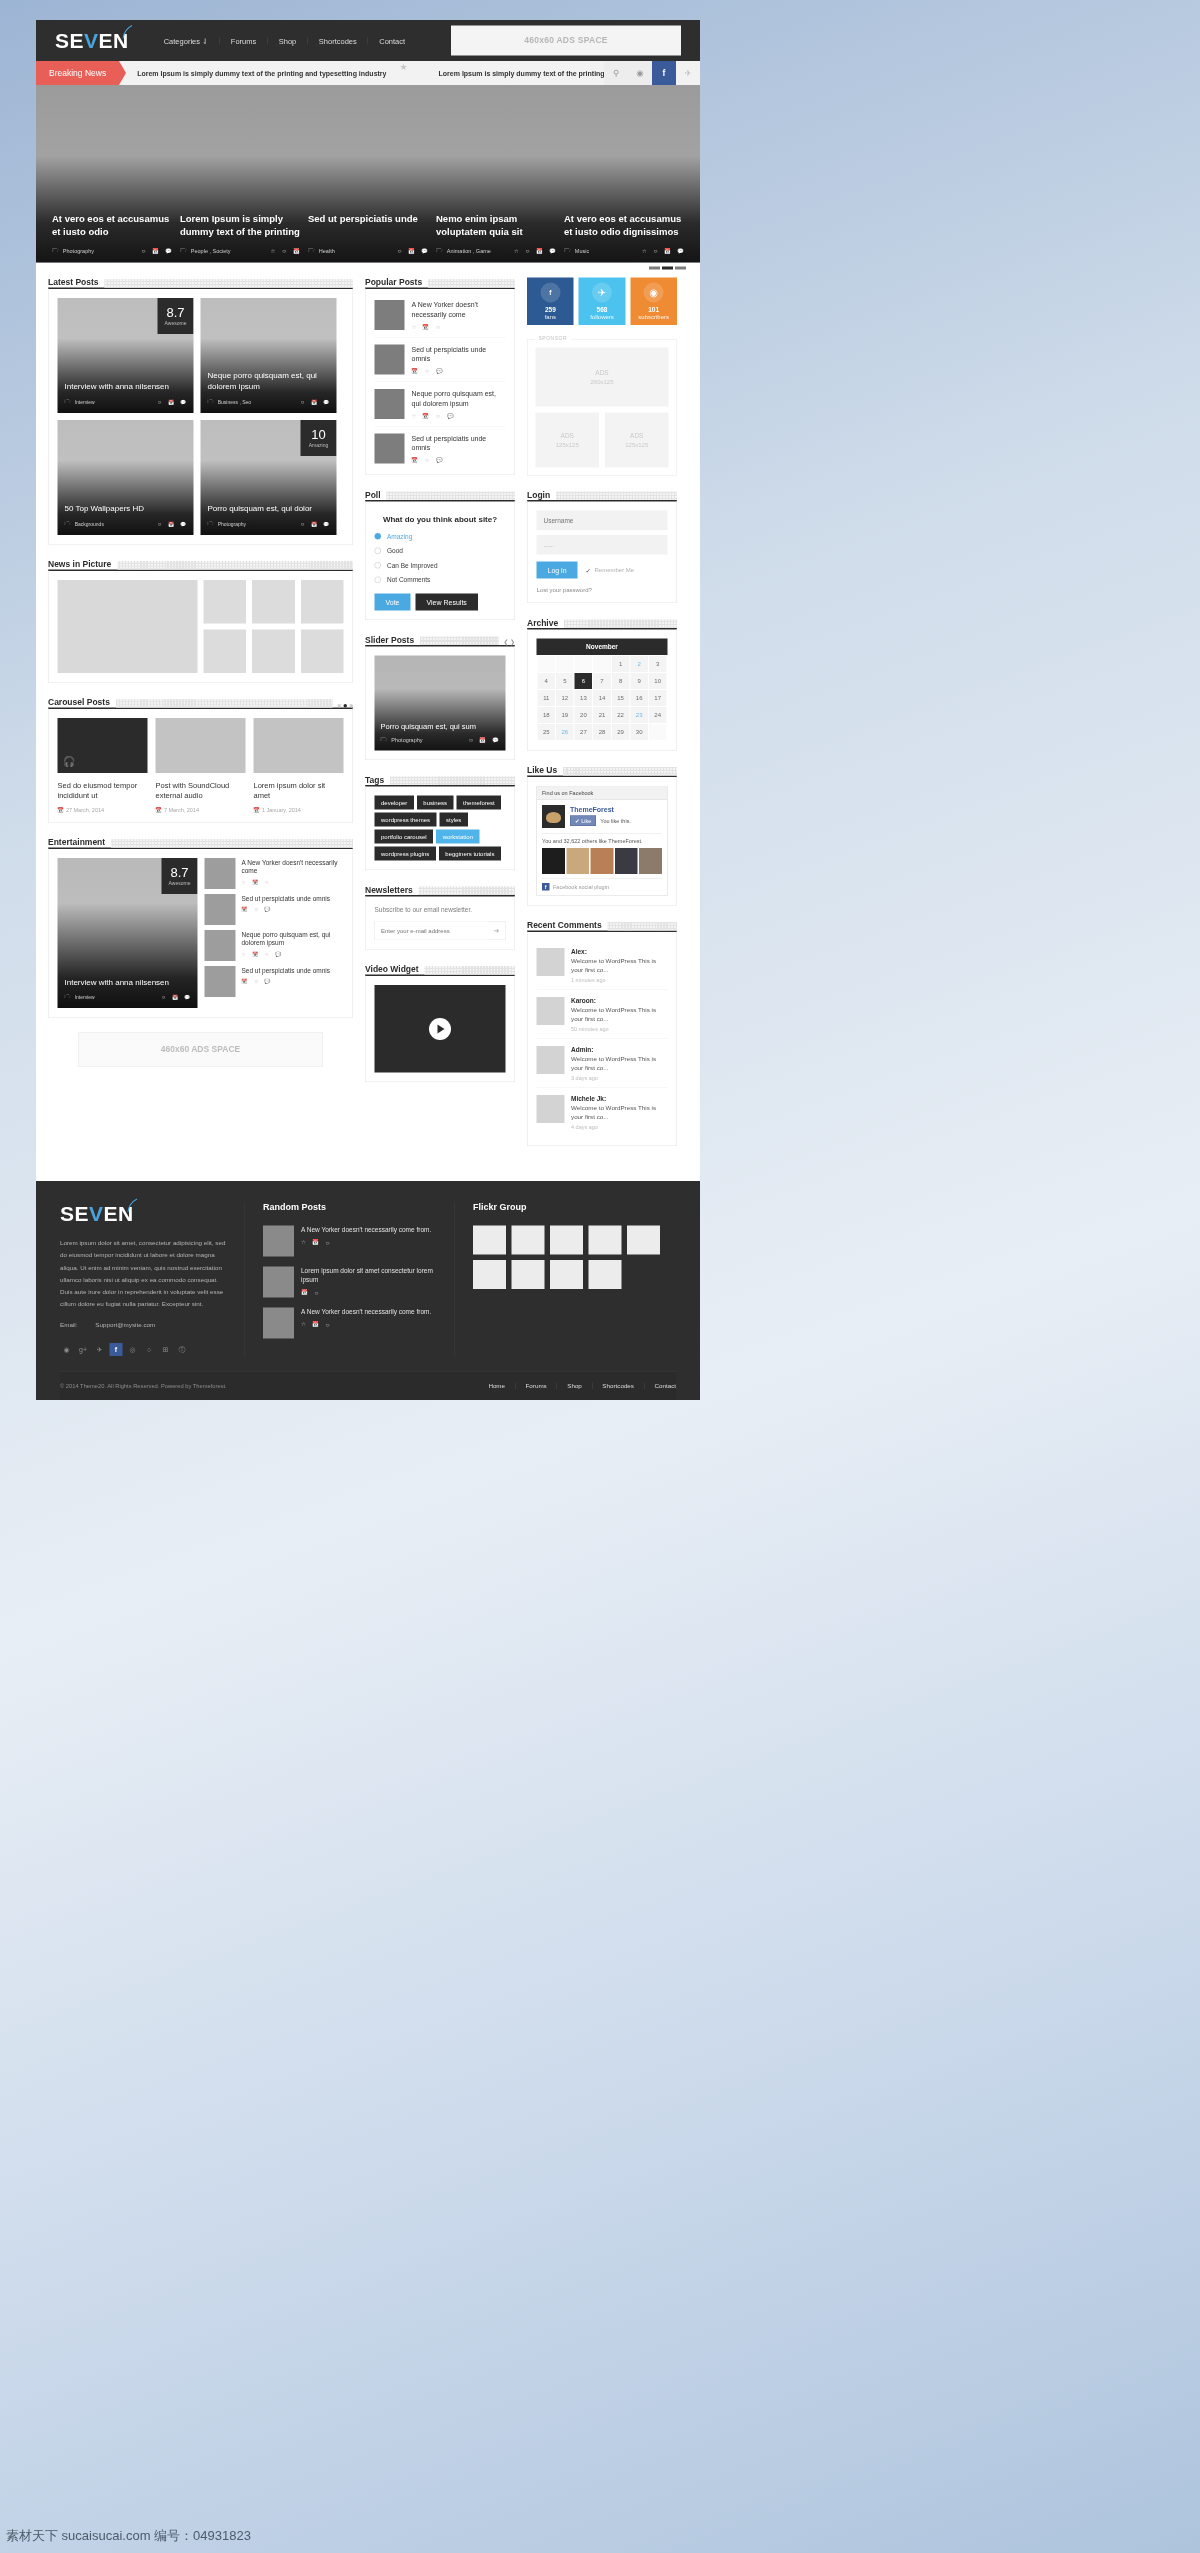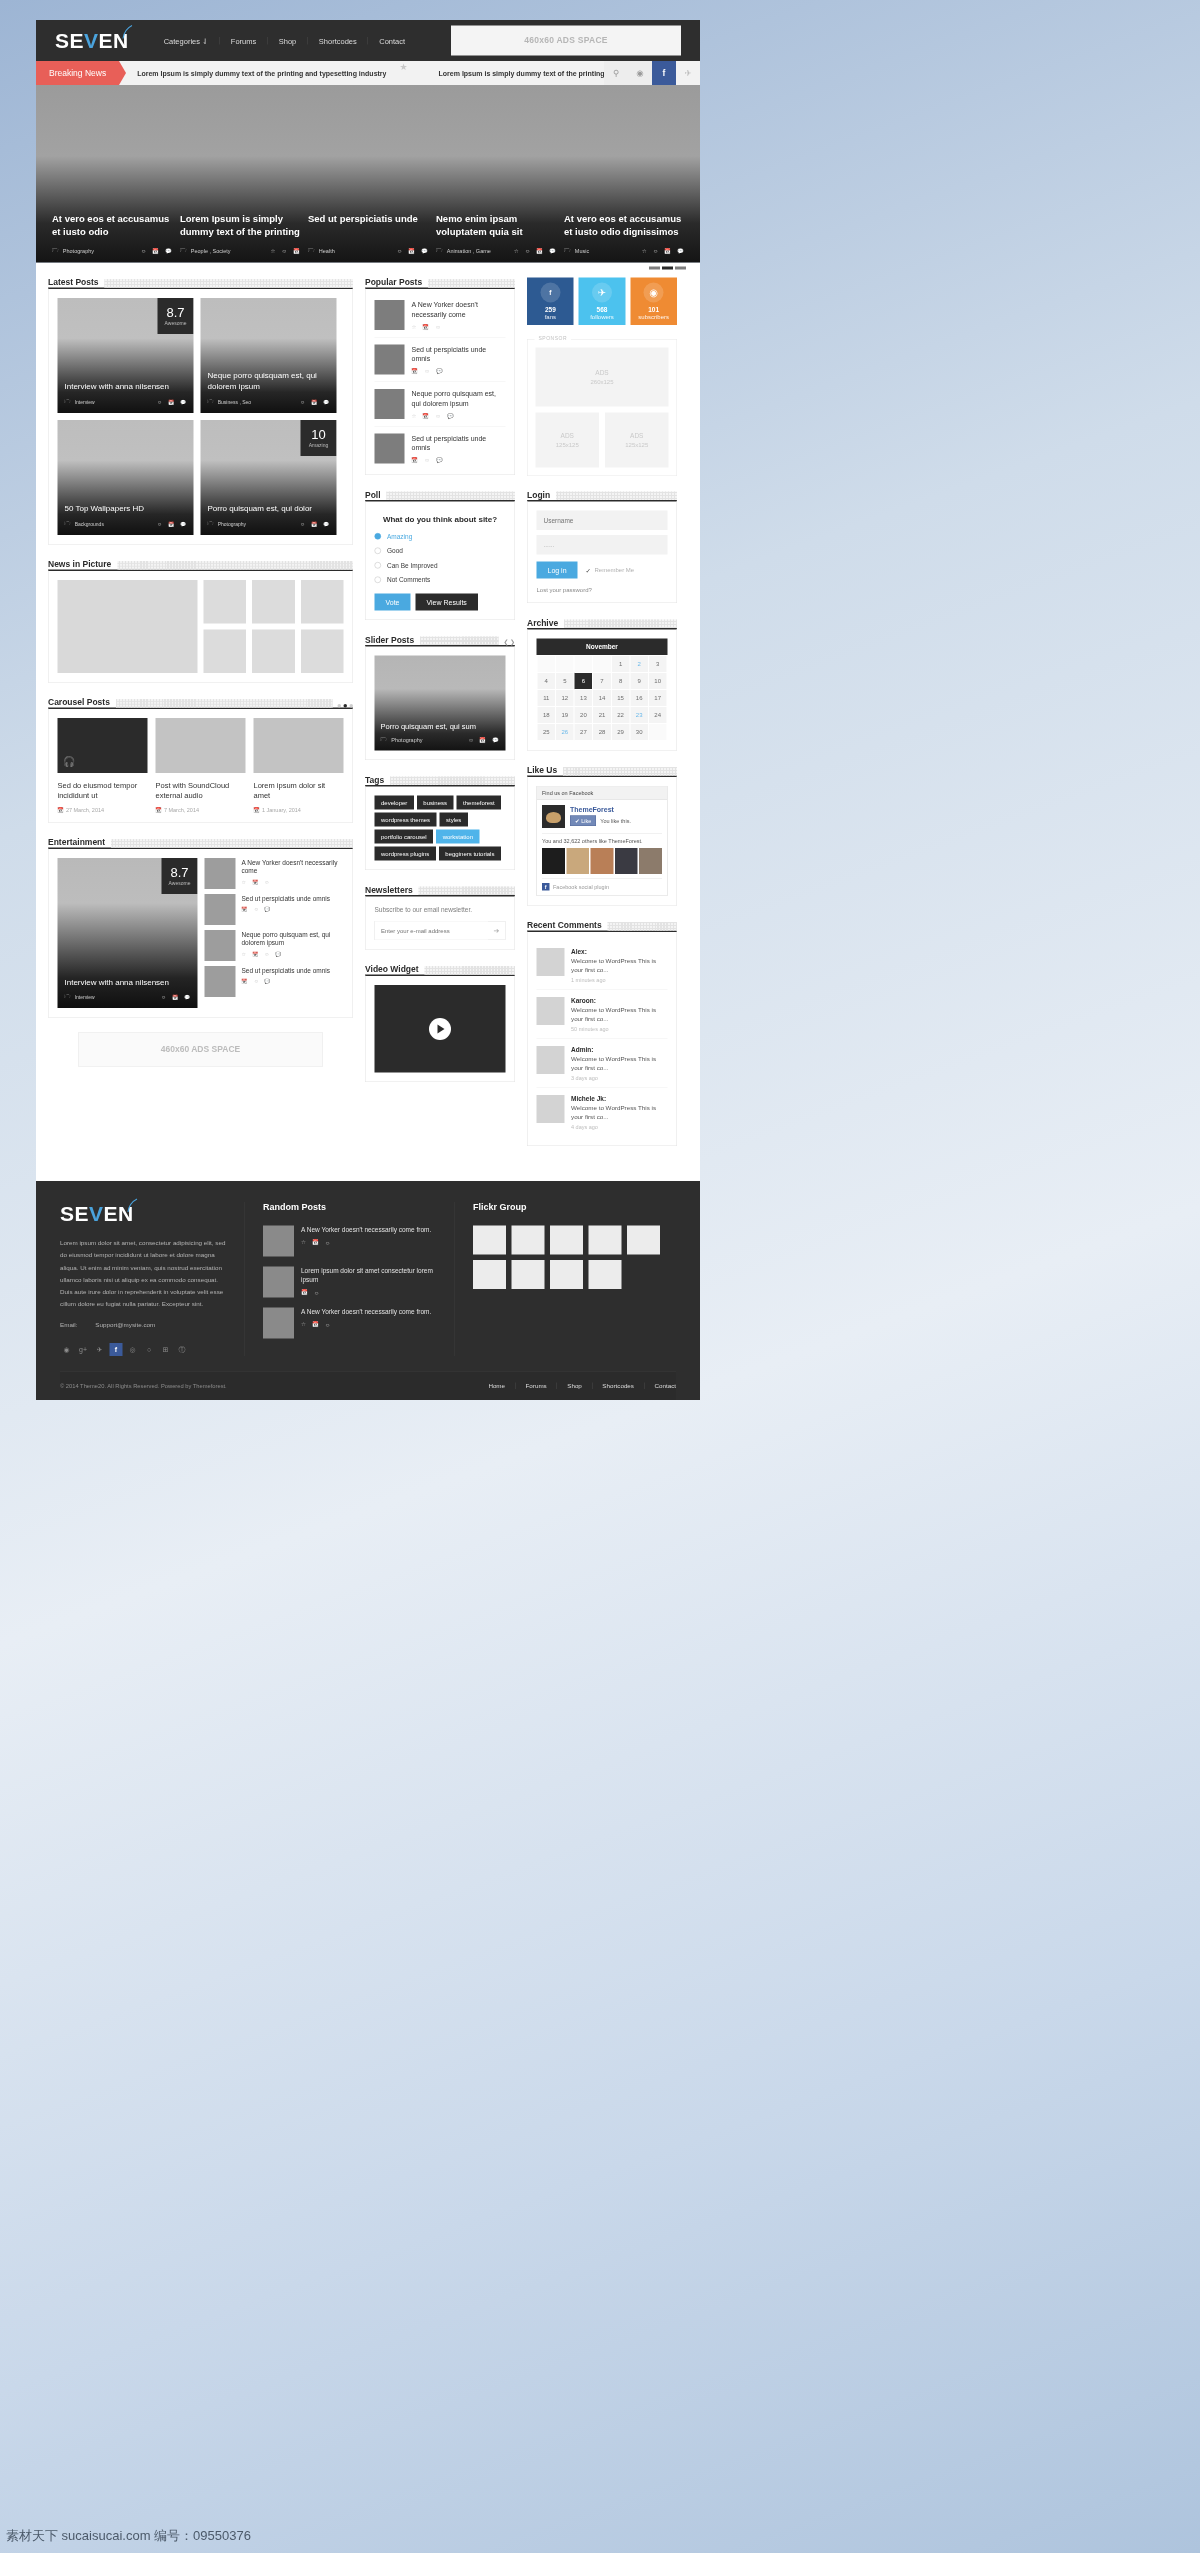--- a/index.html
+++ b/index.html
@@ -976,13 +976,13 @@
           <a href="#">Shortcodes</a>
           <a href="#">Contact</a>
         </nav>
       </div>
     </div>
   </div>
 
 </div>
 </div>
 
-<div class="watermark">素材天下 sucaisucai.com 编号：09550376</div>
+<div class="watermark">素材天下 sucaisucai.com 编号：04931823</div>
 
 </body></html>

